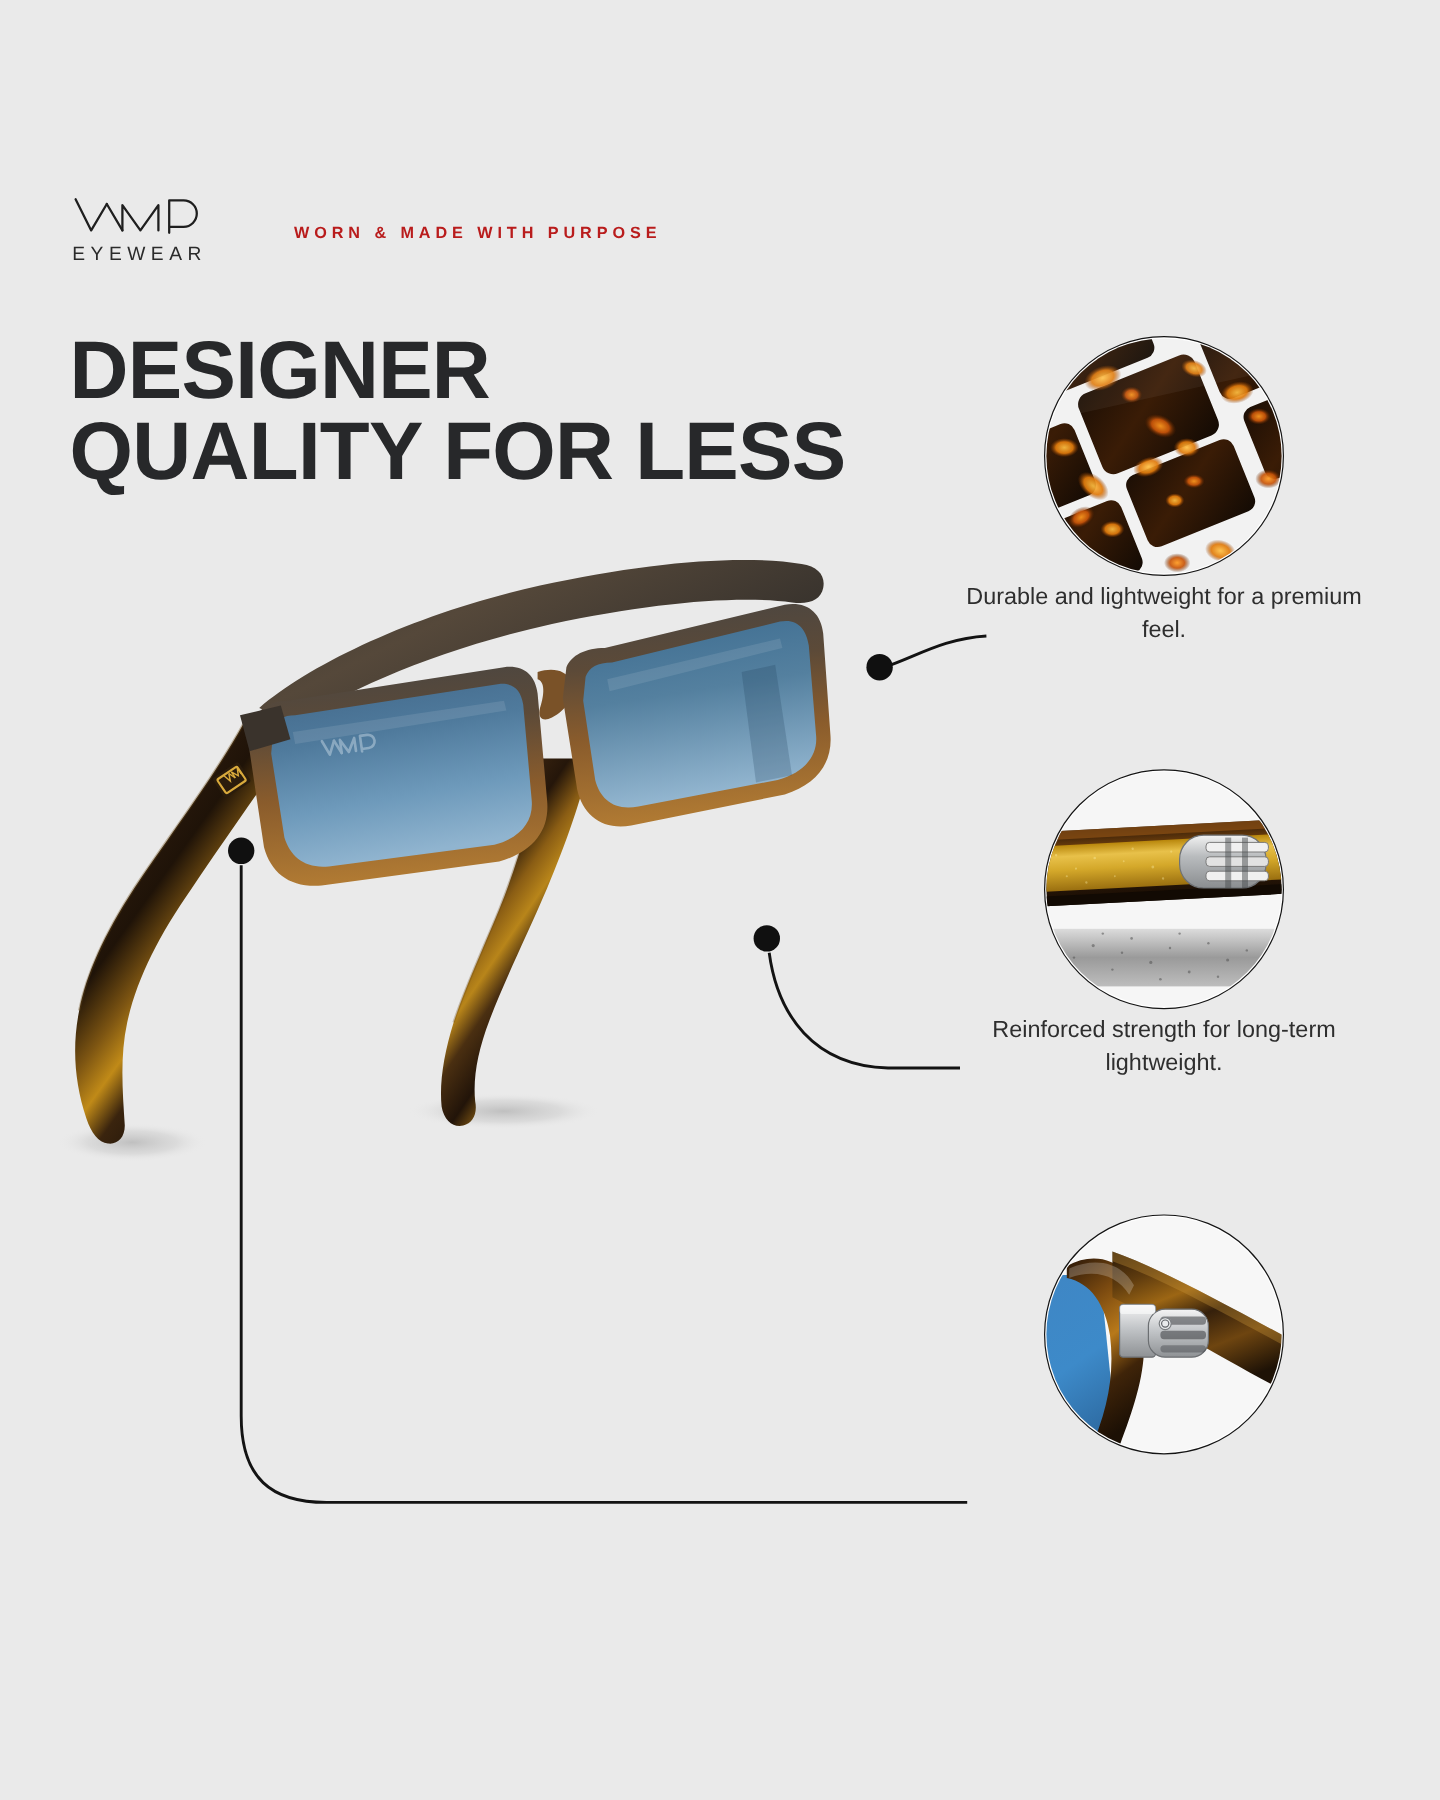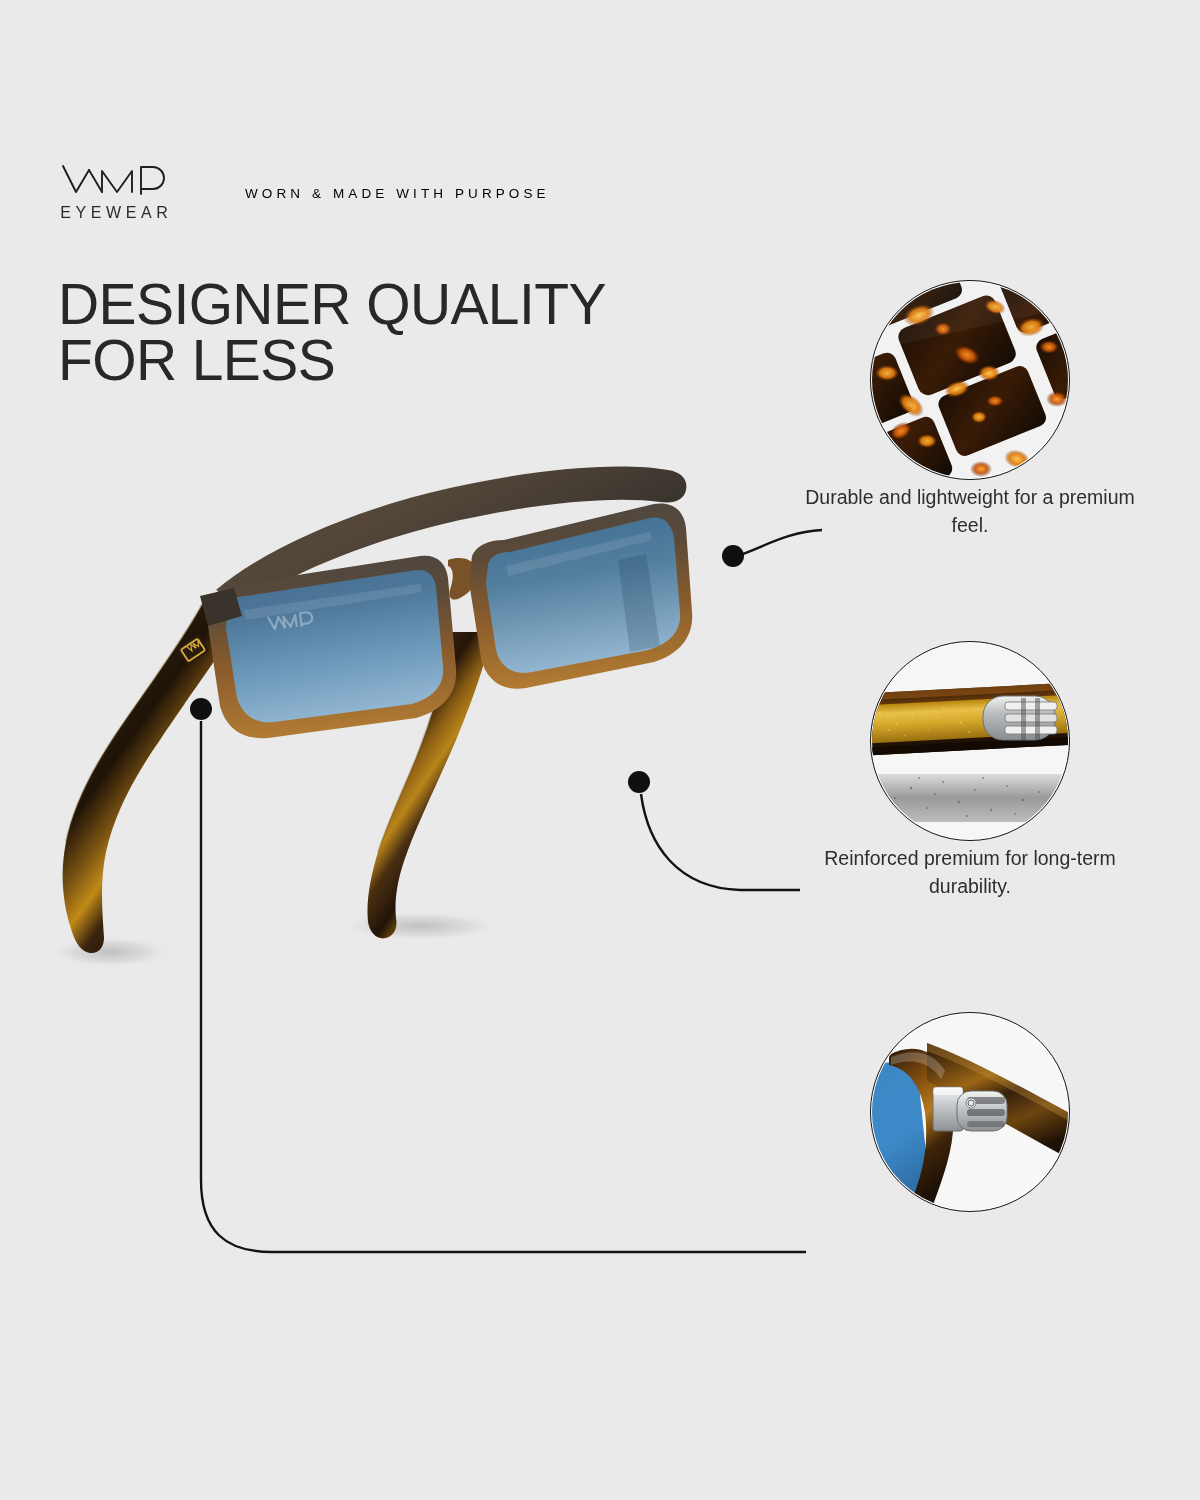--- a/index.html
+++ b/index.html
@@ -41,33 +41,33 @@
     letter-spacing: 4.6px;
     color: #2b2b2b;
     font-weight: 400;
     text-indent: 4.6px;
   }
   #tagline {
     margin-left: 75px;
     margin-top: 23px;
     font-size: 13.5px;
     letter-spacing: 4.1px;
-    color: #000000;
-    font-weight: 400;
+    color: #b91c1c;
+    font-weight: 700;
     white-space: nowrap;
   }
   
   #headline {
     position: absolute;
     left: 58px;
     top: 276px;
     width: 660px;
-    font-size: 57px;
+    font-size: 68px;
     line-height: 0.99;
-    font-weight: 400;
+    font-weight: 700;
     color: #27282a;
     letter-spacing: -0.6px;
     margin: 0;
   }
   
   #product-photo {
     position: absolute;
     left: 20px;
     top: 440px;
     width: 700px;
@@ -482,21 +482,21 @@
             <circle cx="96" cy="174" r="1.1"></circle>
               <circle cx="144" cy="172" r="1"></circle>
             <circle cx="192" cy="140" r="1.1"></circle>
               <circle cx="64" cy="152" r="1"></circle>
             <circle cx="112" cy="136" r="1"></circle>
               <circle cx="176" cy="176" r="1"></circle>
           </g>
         </g>
       </svg>
     </div>
-    <div class="feature-desc">Reinforced premium for long-term durability.</div>
+    <div class="feature-desc">Reinforced strength for long-term lightweight.</div>
   </div>
 
   <div class="feature" id="feature-hinge">
     <div class="feature-circle">
       <svg width="198" height="198" viewBox="0 0 198 198">
         <defs>
           <linearGradient id="lensBlue3" x1="0" y1="0" x2="0.3" y2="1">
             <stop offset="0%" stop-color="#3f86c4"></stop>
             <stop offset="60%" stop-color="#3d8ac9"></stop>
             <stop offset="100%" stop-color="#2f6ea6"></stop>

